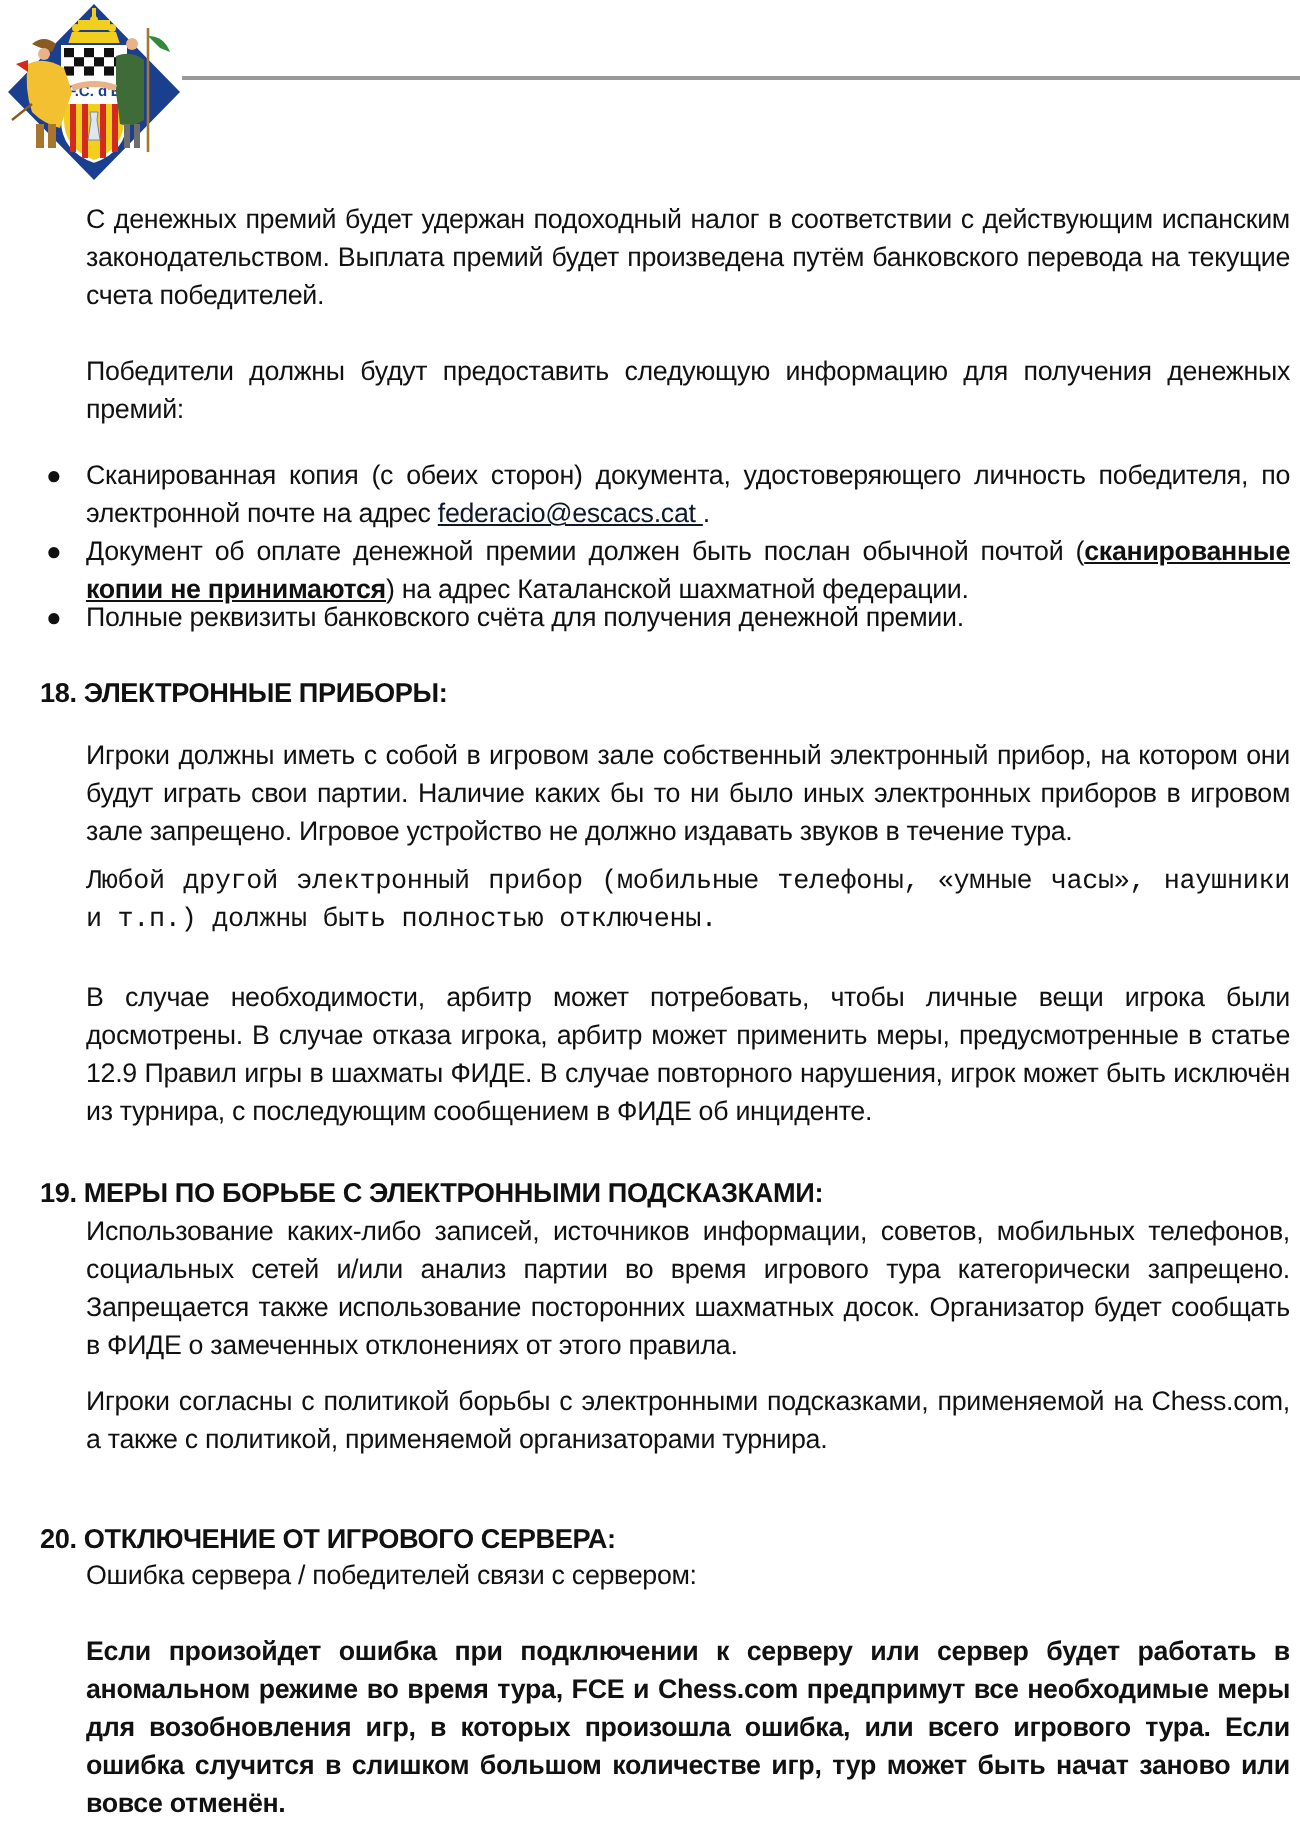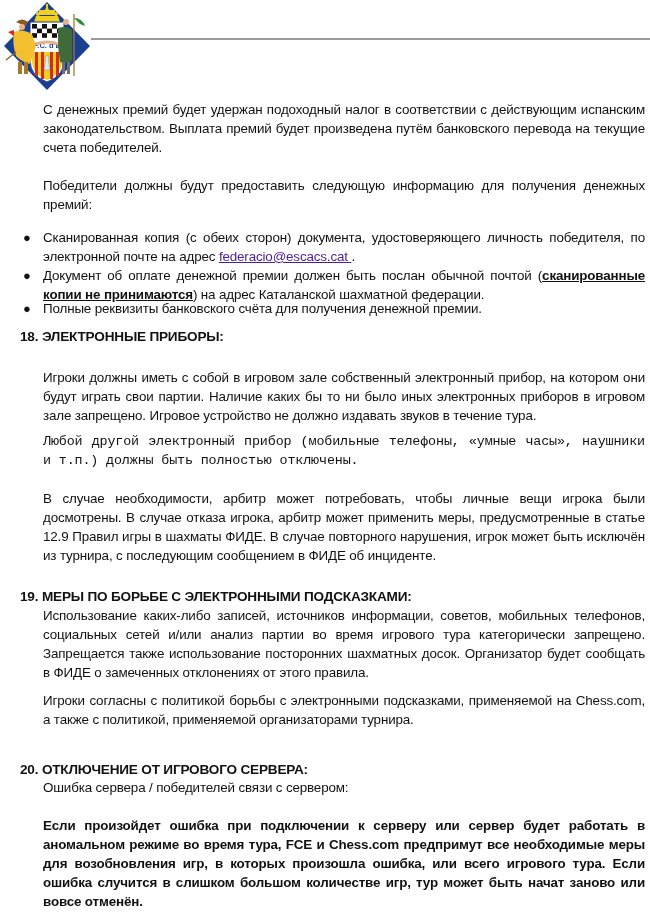--- a/index.html
+++ b/index.html
@@ -52,21 +52,21 @@
       font-weight: bold;
       letter-spacing: -0.2px;
     }
     .bullet {
       position: absolute;
       left: 23px;
       font-size: 13px;
       line-height: 19px;
     }
     .link {
-      color: #4c1d95;
+      color: #0f172a;
       text-decoration: underline;
     }
     .strong-u {
       font-weight: bold;
       text-decoration: underline;
     }
   </style>
 </head>
 <body>
 
@@ -152,21 +152,21 @@
       <span>Документ об оплате денежной премии должен быть послан обычной почтой (</span><span class="strong-u">сканированные копии не принимаются</span><span>) на адрес Каталанской шахматной федерации.</span>
     </div>
 
     <span class="bullet" style="top:299px;">●</span>
     <div class="p" style="top:299px;">
       <span>Полные реквизиты банковского счёта для получения денежной премии.</span>
     </div>
   </div>
 
   <div>
-    <div class="heading" style="top:327px;">
+    <div class="heading" style="top:337px;">
       <span>18.</span>
       <span>ЭЛЕКТРОННЫЕ ПРИБОРЫ:</span>
     </div>
     <div class="p" style="top:368px;">Игроки должны иметь с собой в игровом зале собственный электронный прибор, на котором они будут играть свои партии. Наличие каких бы то ни было иных электронных приборов в игровом зале запрещено. Игровое устройство не должно издавать звуков в течение тура.</div>
     <div class="p" style="top:432px;font-family:Liberation Mono, monospace;">Любой другой электронный прибор (мобильные телефоны, «умные часы», наушники и т.п.) должны быть полностью отключены.</div>
     <div class="p" style="top:489px;">В случае необходимости, арбитр может потребовать, чтобы личные вещи игрока были досмотрены. В случае отказа игрока, арбитр может применить меры, предусмотренные в статье 12.9 Правил игры в шахматы ФИДЕ. В случае повторного нарушения, игрок может быть исключён из турнира, с последующим сообщением в ФИДЕ об инциденте.</div>
   </div>
 
   <div>
     <div class="heading" style="top:587px;">

